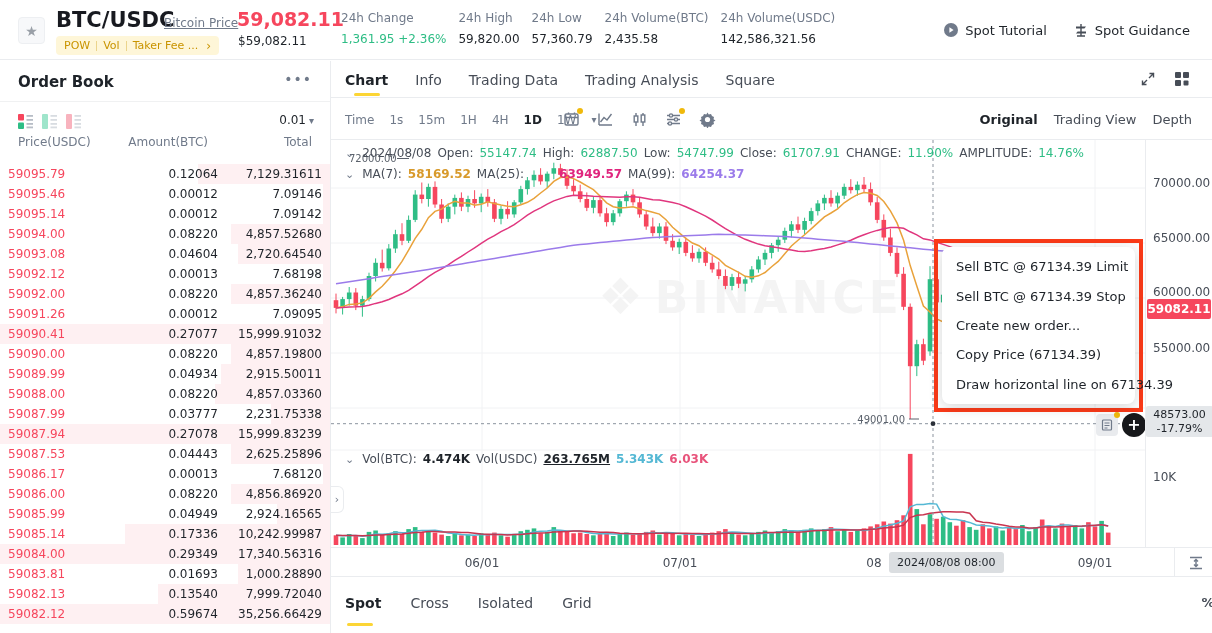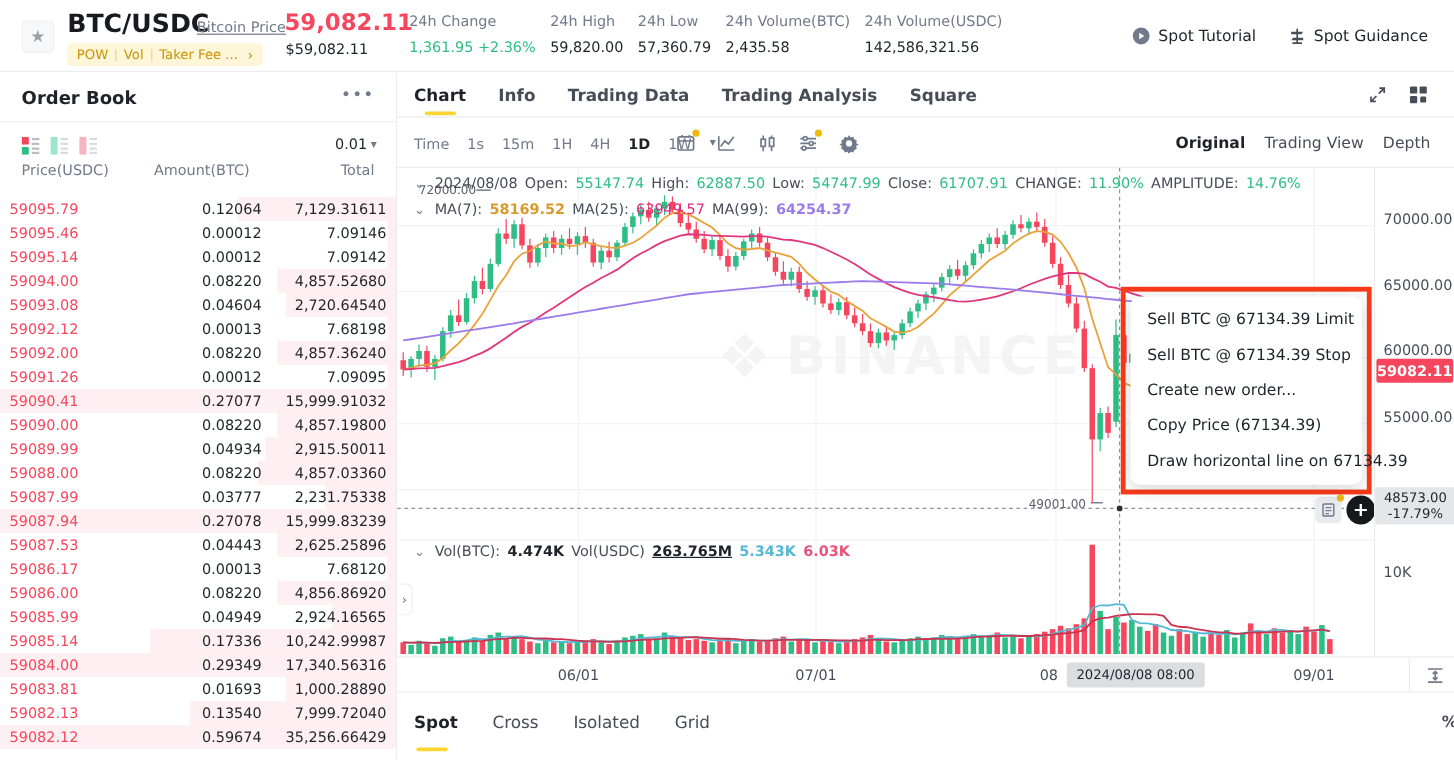--- a/index.html
+++ b/index.html
@@ -43,21 +43,21 @@
   .ob-row{position:relative;height:20px;display:flex;align-items:center;padding:0 8px;font-size:12px;cursor:pointer}
   .ob-depth{position:absolute;right:0;top:0;bottom:0;background:rgba(246,70,93,.08)}
   .ob-price{flex:1;color:#F6465D;position:relative}
   .ob-amt{width:96px;text-align:right;color:#1E2329;position:relative}
   .ob-total{width:104px;text-align:right;color:#1E2329;position:relative}
 
   
   #panel-border{position:absolute;left:330px;top:61px;width:1px;height:572px;background:#EAECEF}
   #tabs-row{position:absolute;left:331px;top:61px;width:881px;height:37px;border-bottom:1px solid #EAECEF;background:#fff}
   #chart-tabs{position:absolute;left:14px;top:0;height:37px;display:flex;gap:27px}
-  .ctab{position:relative;font-size:14px;font-weight:700;color:#474D57;display:flex;align-items:center;cursor:pointer}
+  .ctab{position:relative;font-size:14px;font-weight:400;color:#474D57;display:flex;align-items:center;cursor:pointer}
   .ctab.active{color:#1E2329;font-weight:700}
   .ctab.active::after{content:'';position:absolute;left:50%;transform:translateX(-50%);bottom:2px;width:26px;height:3px;background:#FCD535;border-radius:2px}
   .tabs-icons{position:absolute;right:22px;top:10px;display:flex;gap:18px;align-items:center}
   .tabs-icons svg{cursor:pointer}
 
   #toolbar-row{position:absolute;left:331px;top:99px;width:881px;height:41px;border-bottom:1px solid #EAECEF;background:#fff}
   #intervals{position:absolute;left:14px;top:0;height:41px;display:flex;gap:15px;align-items:center;font-size:12px;color:#707A8A}
   .ivl{cursor:pointer}
   .ivl.active{color:#1E2329;font-weight:700}
   #tool-icons{position:absolute;left:232px;top:0;height:41px;display:flex;gap:17px;align-items:center}
@@ -838,21 +838,21 @@
       <span class="ov-label">CHANGE:</span>
       <span class="ov-green">11.90%</span>
       <span class="ov-label">AMPLITUDE:</span>
       <span class="ov-green">14.76%</span>
     </div>
   <div class="chart-overlay" id="ma-row">
       <span class="ov-caret">⌄</span>
       <span class="ov-label">MA(7):</span>
       <span style="color: rgb(216, 154, 43); font-weight: 600;">58169.52</span>
       <span class="ov-label">MA(25):</span>
-      <span style="color: rgb(224, 37, 126); font-weight: 400;">63949.57</span>
+      <span style="color: rgb(224, 37, 126); font-weight: 700; margin-left: 29px;">63949.57</span>
       <span class="ov-label">MA(99):</span>
       <span style="color: rgb(155, 123, 234); font-weight: 600;">64254.37</span>
     </div>
   <div class="chart-overlay" id="vol-row">
       <span class="ov-caret">⌄</span>
       <span class="ov-label">Vol(BTC):</span>
       <span style="font-weight: 600;">4.474K</span>
       <span class="ov-label">Vol(USDC)</span>
       <span style="font-weight: 600; text-decoration: underline;">263.765M</span>
       <span style="color: rgb(84, 184, 212); font-weight: 600;">5.343K</span>

